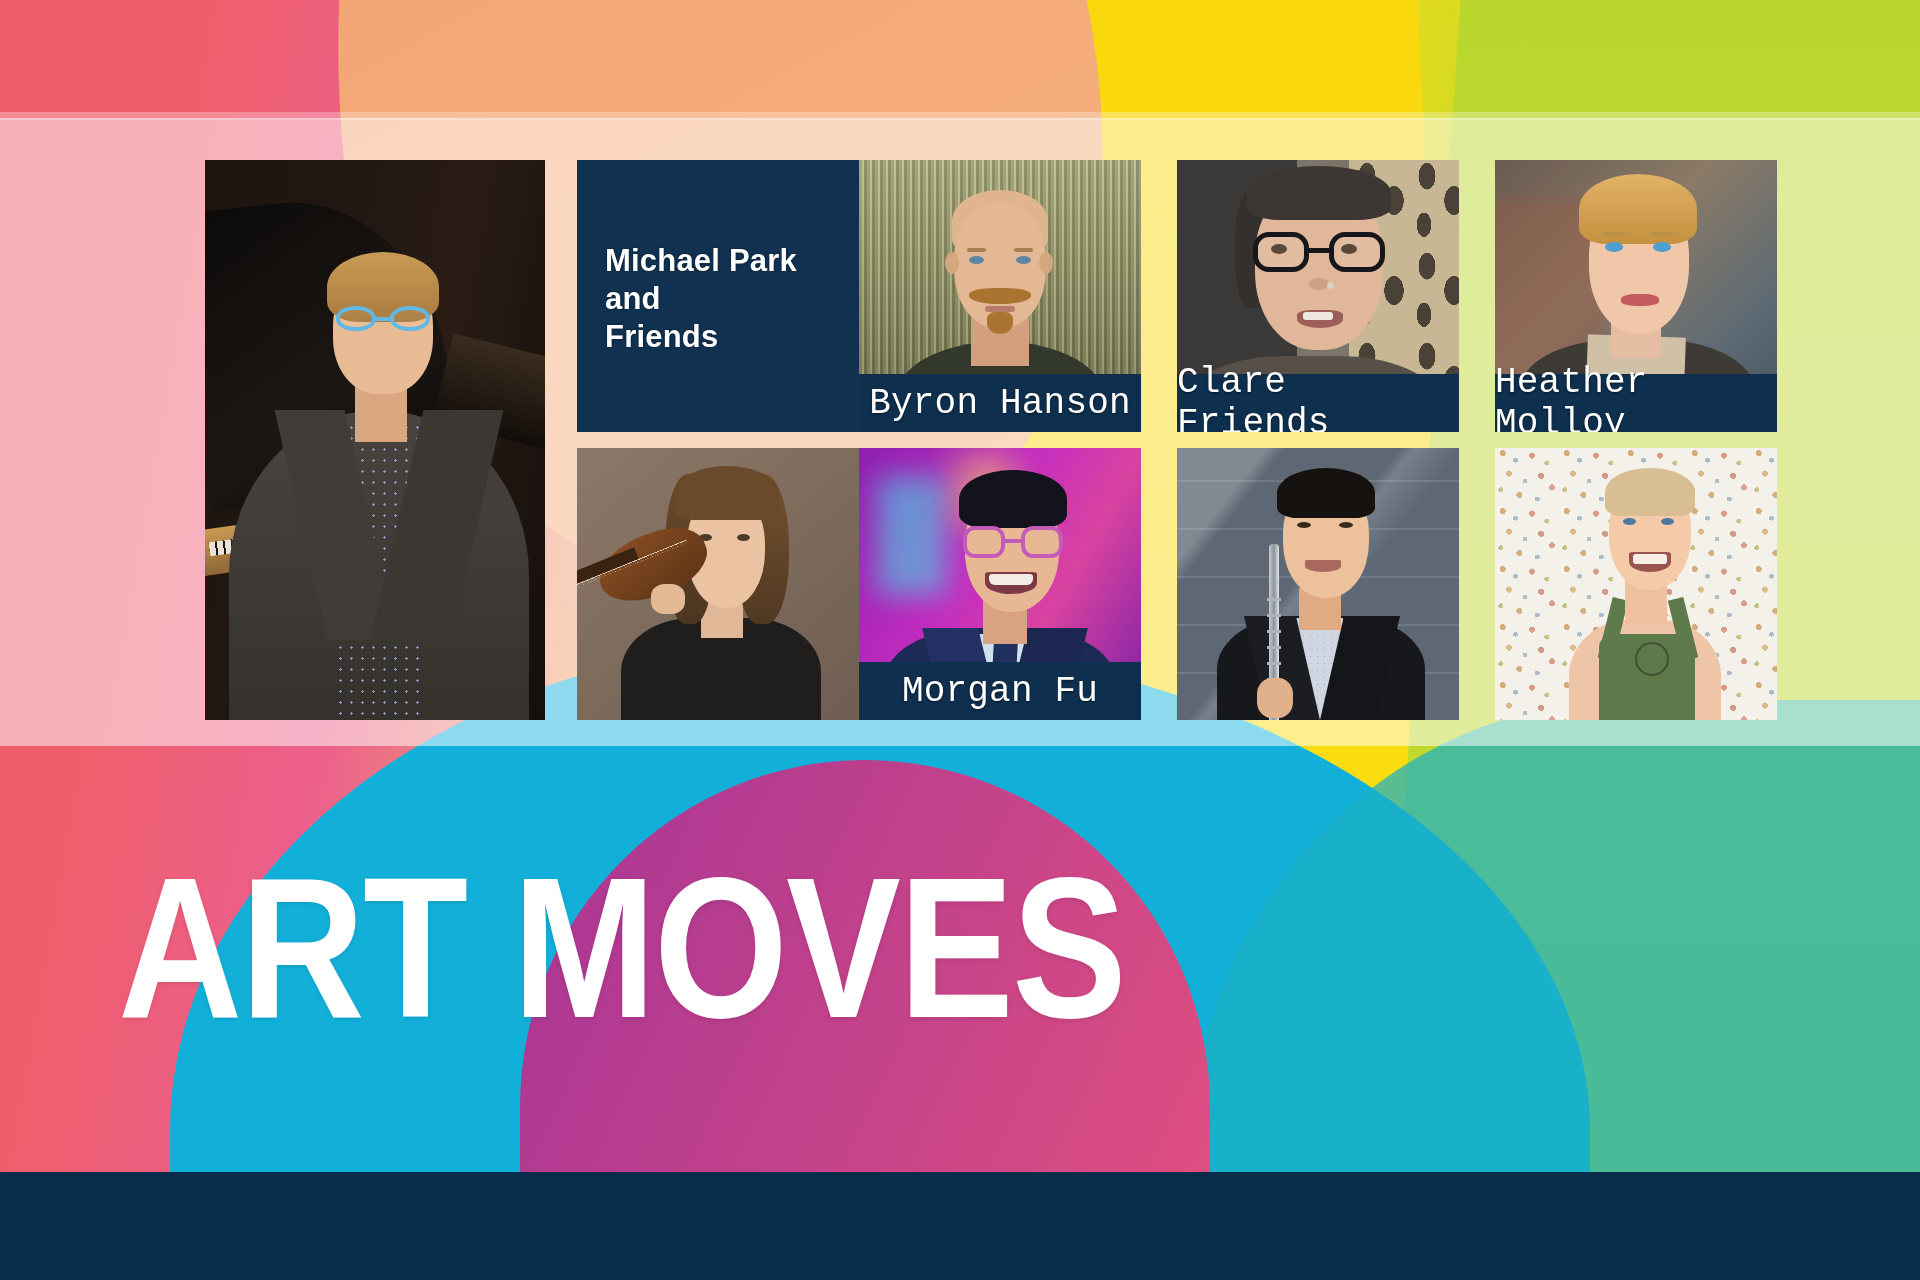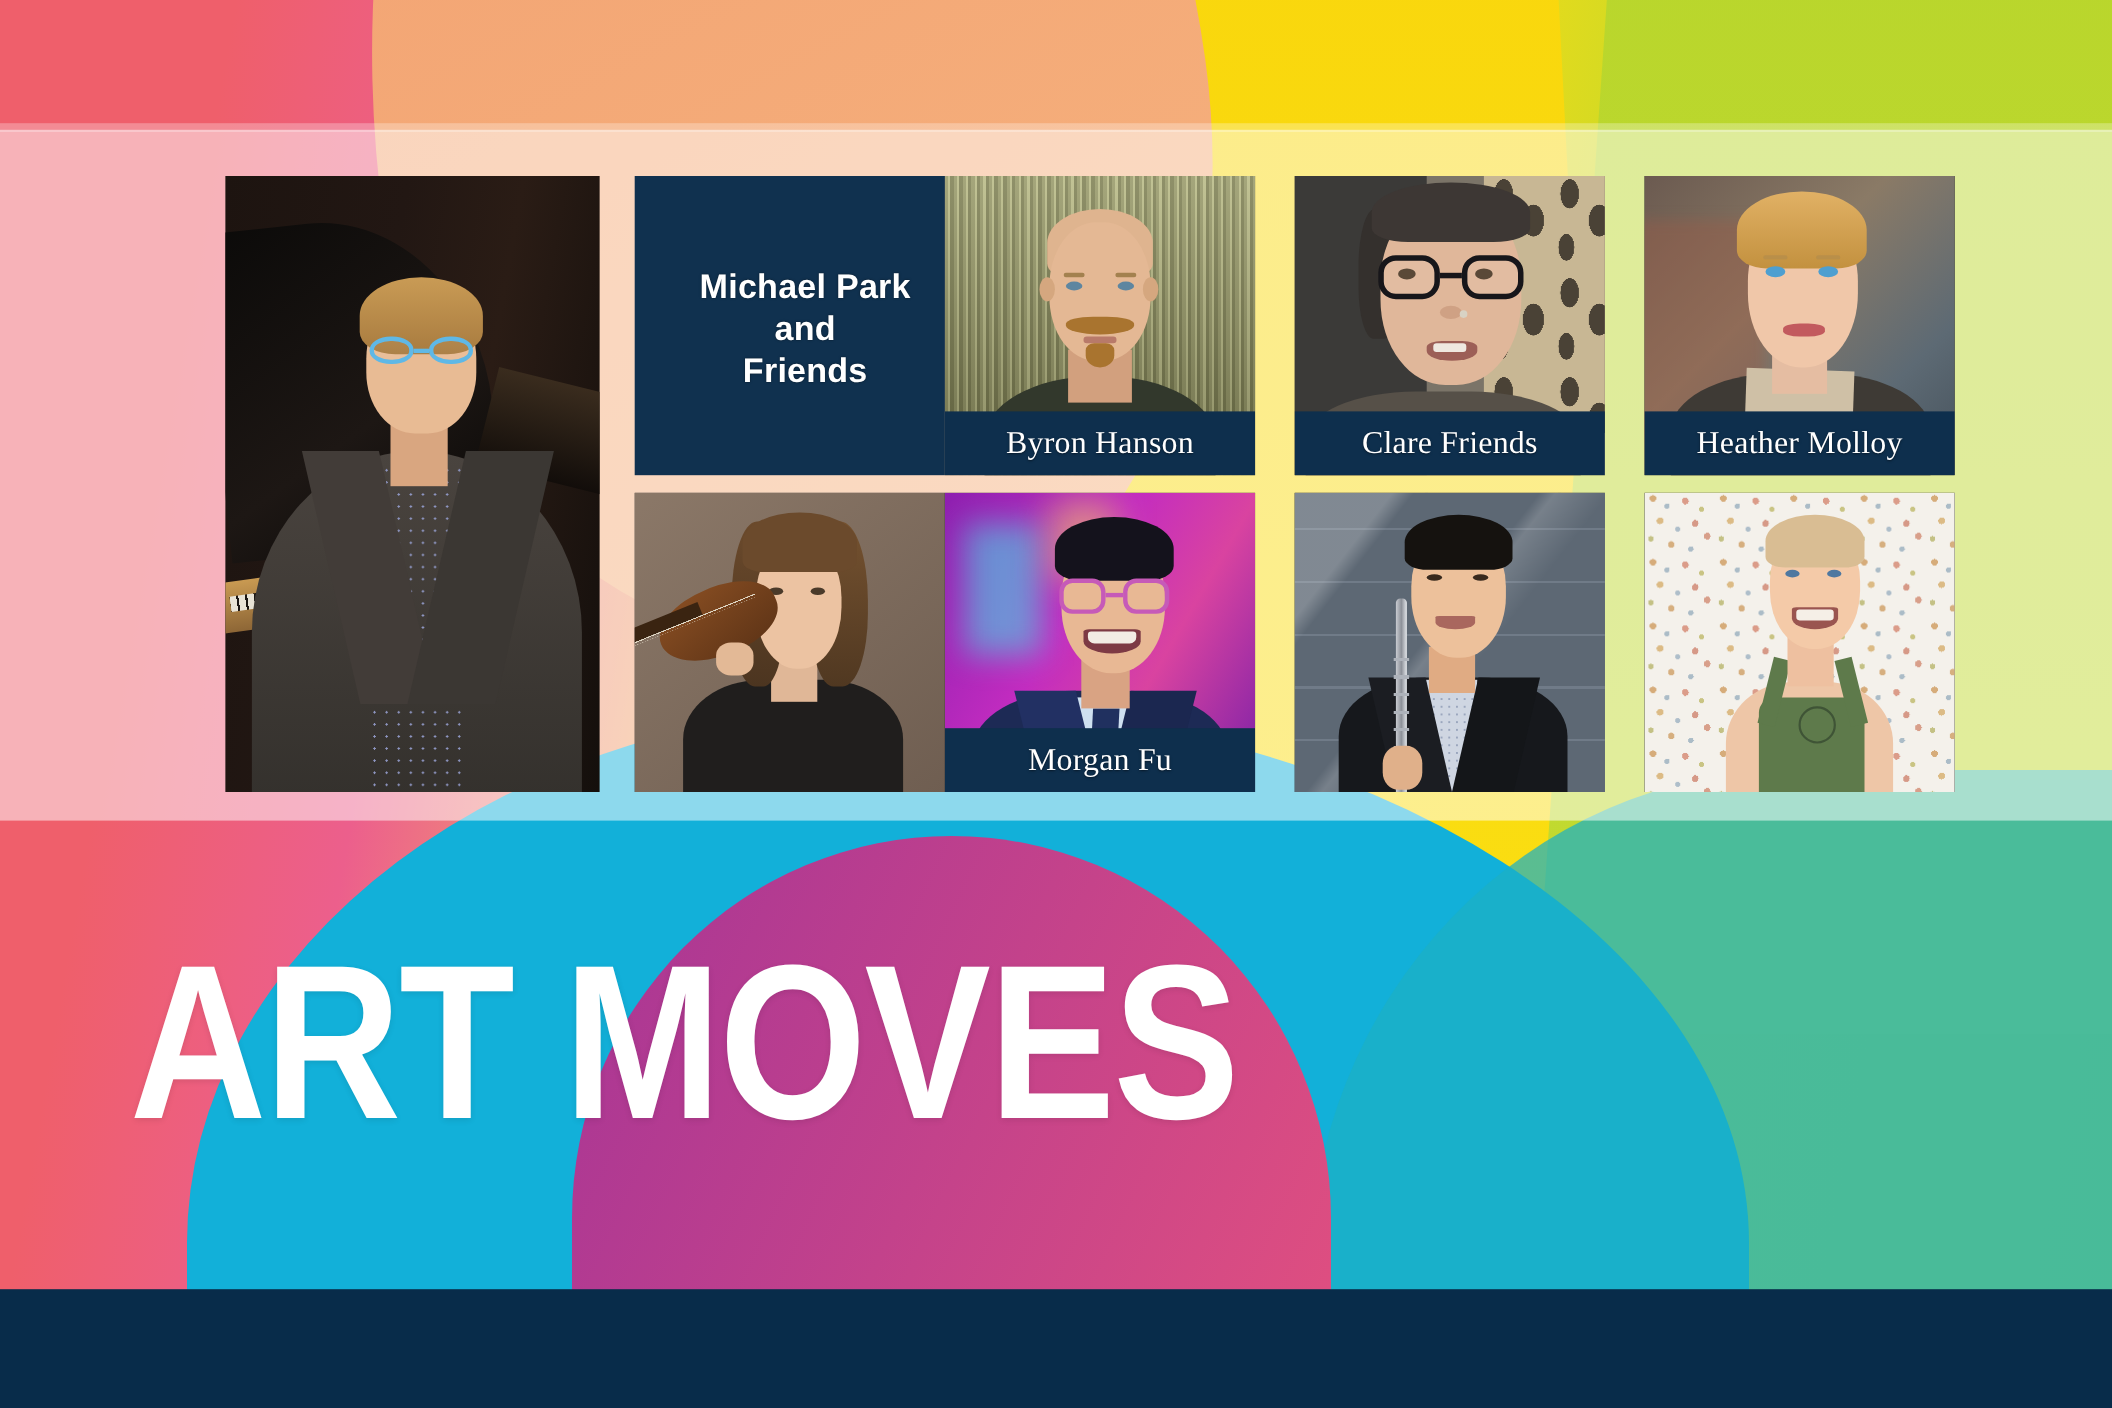--- a/index.html
+++ b/index.html
@@ -69,38 +69,38 @@
   
   .grid{position:absolute;left:205px;top:160px;}
 
   .feature{
     position:absolute;left:0;top:0;width:340px;height:560px;
     overflow:hidden;background:#1b1410;
   }
   .titlecard{
     position:absolute;left:372px;top:0;width:282px;height:272px;
     background:#10314f;
-    box-sizing:border-box;padding:82px 0 0 28px;text-align:center;
+    box-sizing:border-box;padding:82px 0 0 28px;
   }
   .titlecard-text{
     color:#fff;font-size:31px;font-weight:bold;line-height:1.22;
     letter-spacing:.2px;white-space:pre-line;
     text-shadow:0 0 2px rgba(0,0,0,.55);
   }
 
   .cell{position:absolute;width:282px;height:272px;overflow:hidden;background:#2a2a2a;}
   .cell .photo{position:absolute;inset:0;}
   .cell .namebar{
     position:absolute;left:0;right:0;bottom:0;height:58px;
     background:#0e2f4d;display:flex;align-items:center;justify-content:center;
   }
   .cell .namebar span{
-    color:#fff;font-size:29px;letter-spacing:.2px;
+    color:#fff;font-size:36px;letter-spacing:.2px;
     text-shadow:0 1px 2px rgba(0,0,0,.5);
-    font-family:Liberation Serif, serif;
+    font-family:Liberation Mono, monospace;
   }
 
   
   .artmoves{
     position:absolute;left:118px;top:856px;
     color:#fff;font-weight:bold;font-size:200px;line-height:.92;
     letter-spacing:-2px;
     transform:scaleX(.86);transform-origin:left top;
     font-family:"Liberation Sans", sans-serif;
     text-shadow:0 2px 6px rgba(0,0,0,.10);

